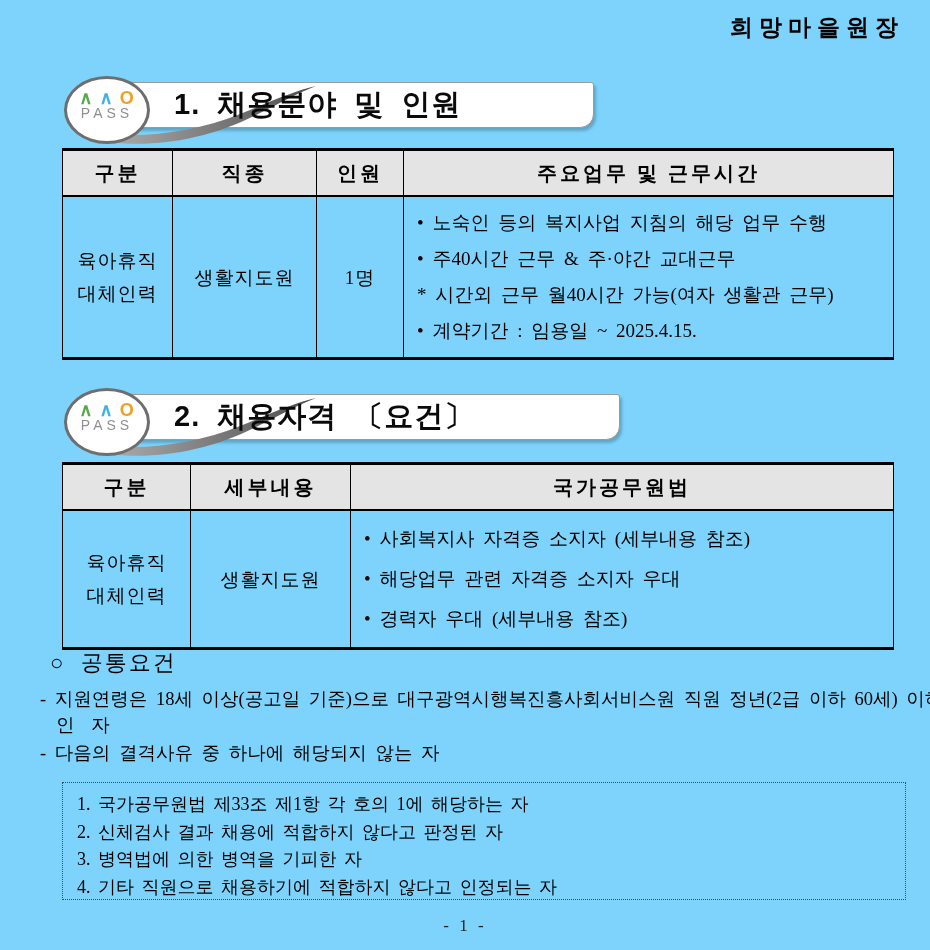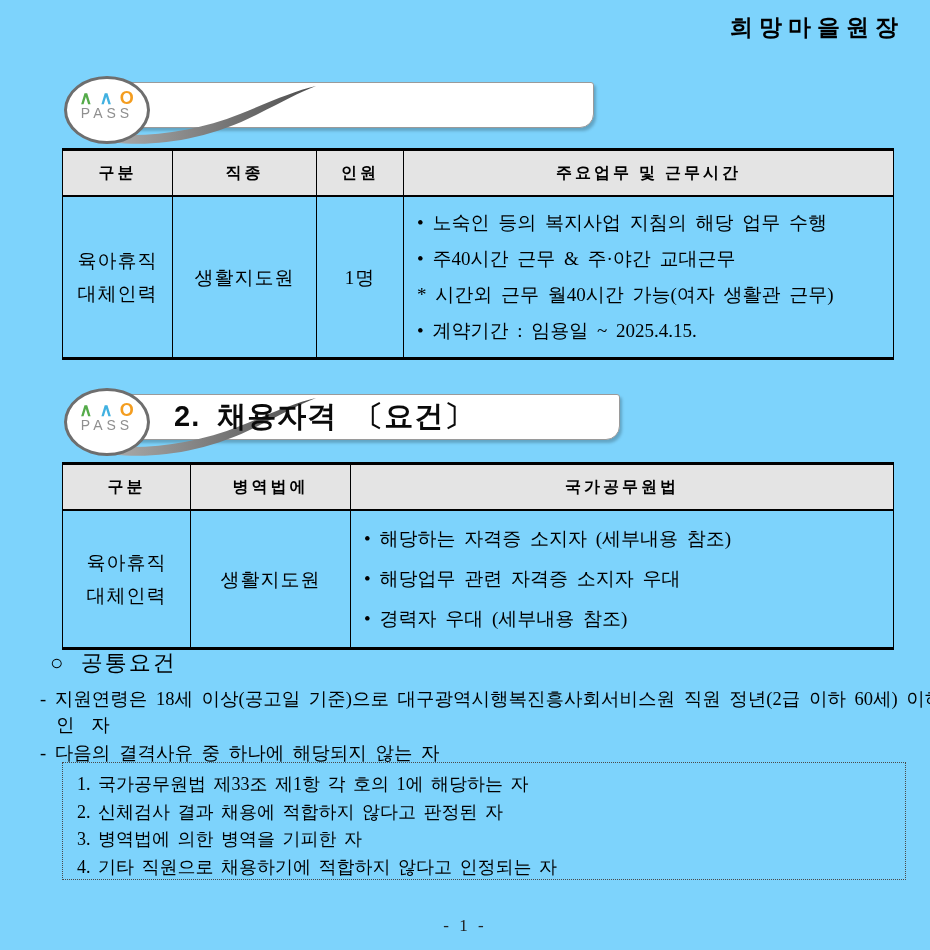--- a/index.html
+++ b/index.html
@@ -38,42 +38,42 @@
     color:#8f8f8f;line-height:10px;}
   
   table.doc{
     position:absolute;left:62px;width:831px;border-collapse:collapse;table-layout:fixed;
     border-top:3px solid #000;border-bottom:3px solid #000;
     font-family:"Liberation Serif","DejaVu Serif",serif;
   }
   #table1{top:148px;}
   #table2{top:462px;}
   table.doc th{
-    height:42px;font-size:16px;font-weight:600;letter-spacing:3px;
+    height:42px;font-size:20px;font-weight:600;letter-spacing:3px;
     border:1px solid #000;border-bottom:2.5px solid #000;
   }
   table.doc td{border:1px solid #000;vertical-align:middle;font-size:19px;}
   .cell-center{text-align:center;line-height:33px;letter-spacing:1px;}
   .cell-list{padding:8px 6px 8px 13px;}
   .cell-list div{line-height:36px;white-space:nowrap;word-spacing:4px;}
   #table1 tbody tr{height:147px;}
   #table2 tbody tr{height:132px;}
   #table2 .cell-list div{line-height:40px;}
   
   .common-heading{
     position:absolute;left:50px;top:648px;font-size:22px;letter-spacing:2px;
     word-spacing:8px;white-space:nowrap;
   }
   .common-line{position:absolute;font-size:18.5px;white-space:nowrap;word-spacing:4px;}
   .cl1{left:40px;top:686px;}
   .cl2{left:56px;top:712px;letter-spacing:2px;word-spacing:8px;}
   .cl3{left:40px;top:740px;text-align:right;}
   
   .dotted-box{
-    position:absolute;left:62px;top:762px;width:844px;height:118px;
+    position:absolute;left:62px;top:782px;width:844px;height:118px;
     border:1.5px dotted #4a4a4a;box-sizing:border-box;padding:8px 0 0 14px;
   }
   .dotted-box div{font-size:18px;line-height:27.5px;white-space:nowrap;word-spacing:3px;}
   
   .footer{
     position:absolute;left:0;top:916px;width:930px;text-align:center;
     font-size:17px;letter-spacing:3px;color:#222;
   }
 </style>
 </head>
@@ -95,20 +95,21 @@
       <path d="M0,52 C45,64 110,58 168,28 C192,16 210,6 226,0 C204,5 182,15 150,28 C100,48 42,54 0,45 Z" fill="url(#sw1)"></path>
     </svg>
     <div class="logo-ellipse">
       <div class="logo-glyphs">
         <span style="color: rgb(85, 171, 74);">∧</span>
         <span style="color: rgb(65, 177, 225);">∧</span>
         <span style="color: rgb(244, 157, 31);">O</span>
       </div>
       <div class="logo-pass">PASS</div>
     </div>
+    <div class="title-text">1. 채용분야 및 인원</div>
   </div>
 
   <table class="doc" id="table1">
     <colgroup>
         <col style="width:110px">
         <col style="width:144px">
         <col style="width:87px">
         <col style="width:490px">
       </colgroup>
     <thead>
@@ -161,33 +162,33 @@
 
   <table class="doc" id="table2">
     <colgroup>
         <col style="width:128px">
         <col style="width:160px">
         <col style="width:543px">
       </colgroup>
     <thead>
       <tr style="background-color: rgb(228, 228, 228);">
         <th>구분</th>
-        <th>병역법에</th>
+        <th>세부내용</th>
         <th>국가공무원법</th>
       </tr>
     </thead>
     <tbody>
       <tr>
         <td class="cell-center">
           <div>육아휴직</div>
           <div>대체인력</div>
         </td>
         <td class="cell-center">생활지도원</td>
         <td class="cell-list">
-          <div>• 해당하는 자격증 소지자 (세부내용 참조)</div>
+          <div>• 사회복지사 자격증 소지자 (세부내용 참조)</div>
           <div>• 해당업무 관련 자격증 소지자 우대</div>
           <div>• 경력자 우대 (세부내용 참조)</div>
         </td>
       </tr>
     </tbody>
   </table>
 
   <div class="common-heading">○ 공통요건</div>
   <div class="common-line cl1">- 지원연령은 18세 이상(공고일 기준)으로 대구광역시행복진흥사회서비스원 직원 정년(2급 이하 60세) 이하</div>
   <div class="common-line cl2">인 자</div>

